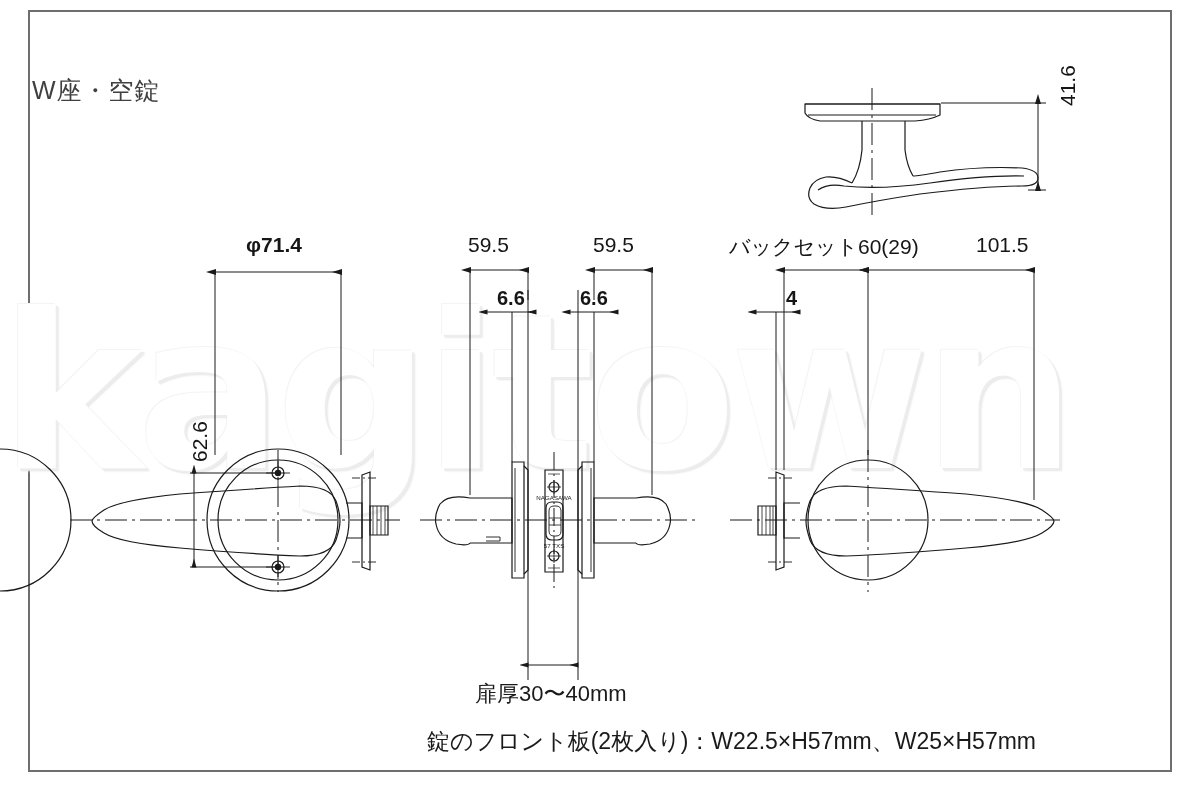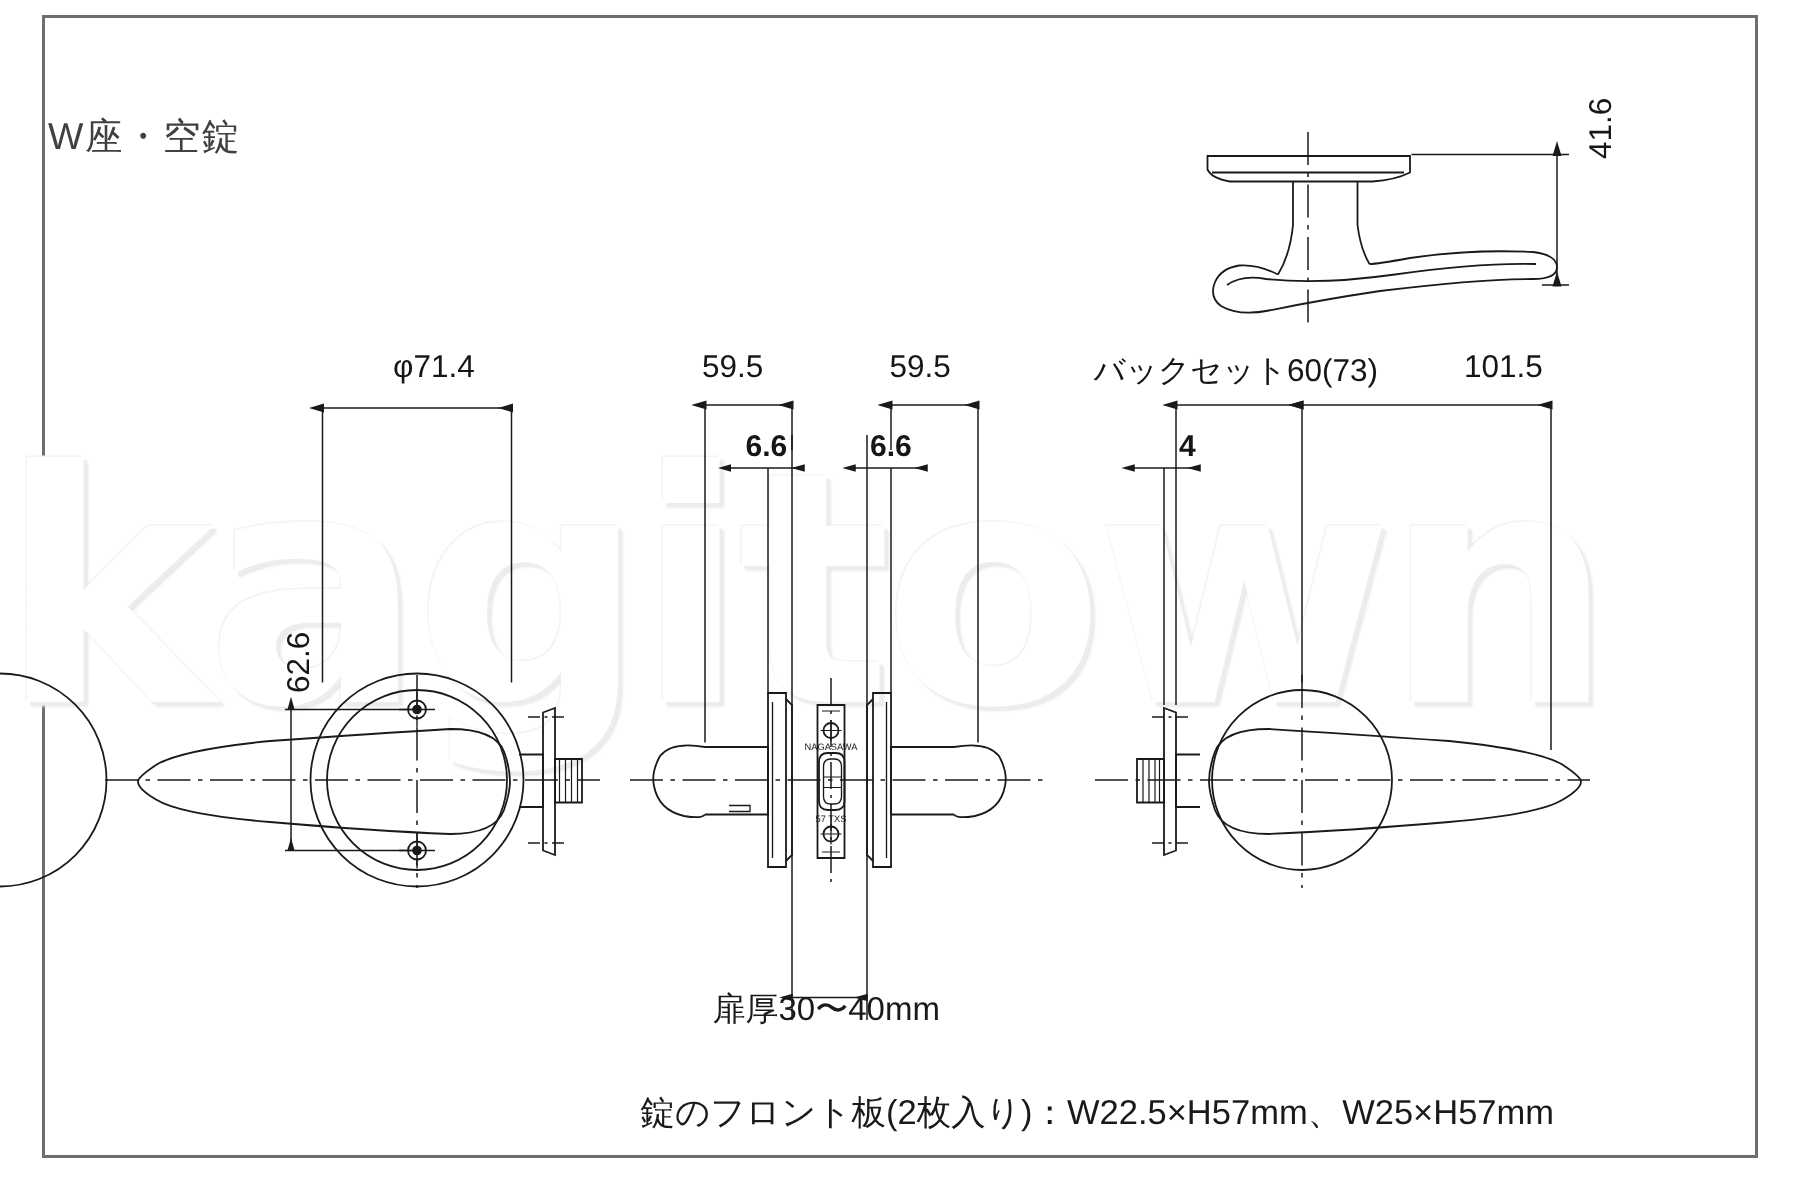--- a/index.html
+++ b/index.html
@@ -291,37 +291,37 @@
         <path d="M776,312 L776,470" stroke-width="1"></path>
         <path d="M756,312 L800,312" stroke-width="1" marker-start="url(#arrS)" marker-end="url(#arrS)"></path>
       </g>
 
     </g>
 
     <text x="554" y="500" font-family="Liberation Sans, sans-serif" font-size="6.2" text-anchor="middle" fill="#1a1a1a">NAGASAWA</text>
     <text x="554" y="548" font-family="Liberation Sans, sans-serif" font-size="6.2" text-anchor="middle" fill="#1a1a1a">57 TXS</text>
   </svg>
 
-  <div class="dim" style="left:262px; top:233px;">φ71.4</div>
+  <div class="dim" style="left:246px; top:233px;font-weight:bold;">φ71.4</div>
 
   <div class="dim rot" style="left:188px; top:462px;">62.6</div>
 
   <div class="dim rot" style="left:1056px; top:106px;">41.6</div>
 
   <div class="dim" style="left:468px; top:233px;">59.5</div>
 
   <div class="dim" style="left:593px; top:233px;">59.5</div>
 
   <div class="dim small" style="left:497px; top:287px;">6.6</div>
 
   <div class="dim small" style="left:580px; top:287px;">6.6</div>
 
-  <div class="dim" style="left:729px; top:233px;">バックセット60(73)</div>
+  <div class="dim" style="left:729px; top:233px;">バックセット60(29)</div>
 
   <div class="dim" style="left:976px; top:233px;">101.5</div>
 
   <div class="dim small" style="left:786px; top:287px;">4</div>
 
-  <div class="note" style="left:475px; top:658px;">扉厚30〜40mm</div>
+  <div class="note" style="left:475px; top:679px;">扉厚30〜40mm</div>
 
   <div class="note big" style="left:414px; top:726px;">錠のフロント板(2枚入り)：W22.5×H57mm、W25×H57mm</div>
 
 </div>
 
 </body></html>

